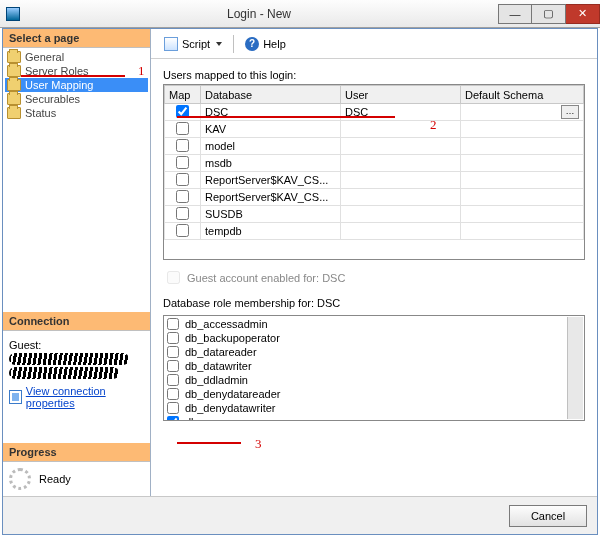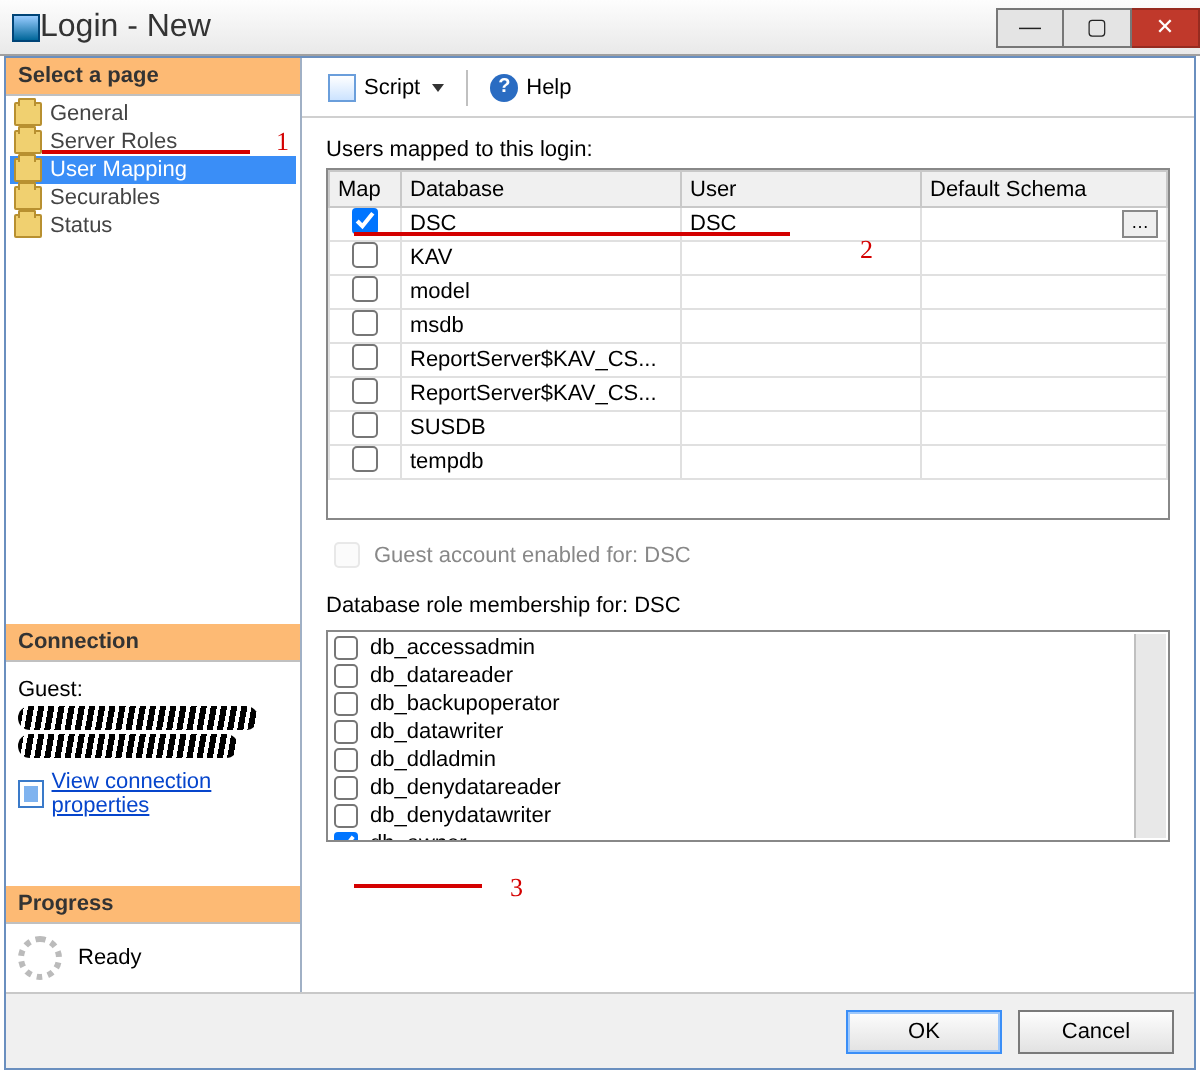--- a/index.html
+++ b/index.html
@@ -2,21 +2,21 @@
 <html><head>
 <meta charset="utf-8">
 <style>
   * { box-sizing: border-box; font-family: "Segoe UI", Tahoma, sans-serif; font-size: 11px; }
   html, body { margin:0; padding:0; }
   body { background:#fff; width:600px; height:537px; overflow:hidden; position:relative; }
 
   
   .titlebar { position:relative; height:28px; background:linear-gradient(#fdfdfd,#e9e9e9); border-bottom:1px solid #a0a0a0; display:flex; align-items:center; }
   .titlebar .sys-icon { width:14px; height:14px; margin-left:6px; background:linear-gradient(#9cf,#069); border:1px solid #047; }
-  .titlebar .title { flex:1; text-align:left; color:#333; font-size:16px; }
+  .titlebar .title { flex:1; text-align:center; color:#333; font-size:12px; }
   .titlebar .controls { display:flex; }
   .titlebar .controls .btn { width:34px; height:20px; margin-top:0; border:1px solid #777; background:#e4e4e4; display:flex; align-items:center; justify-content:center; font-size:11px; color:#222; }
   .titlebar .controls .btn.close { background:#c0392b; color:#fff; border-color:#962b20; }
   .titlebar .controls .btn + .btn { border-left:none; }
 
   .body-wrap { position:absolute; top:28px; left:2px; right:2px; bottom:2px; display:flex; flex-direction:column; border:1px solid #6a8fbf; }
   .main-row { flex:1; display:flex; min-height:0; }
 
   
   .left-panel { width:148px; border-right:1px solid #a0b0c5; display:flex; flex-direction:column; background:#fff; }
@@ -234,25 +234,25 @@
 
         <div class="label-row" style="margin-top:10px;">Database role membership for: DSC</div>
         <div class="roles-wrap">
           <div id="roles-body" style="float:left; width:calc(100% - 16px);">
               <div class="role-item">
                 <input type="checkbox" style="">
                 <span>db_accessadmin</span>
               </div>
               <div class="role-item">
                 <input type="checkbox" style="">
+                <span>db_backupoperator</span>
+              </div>
+              <div class="role-item">
+                <input type="checkbox" style="">
                 <span>db_datareader</span>
-              </div>
-              <div class="role-item">
-                <input type="checkbox" style="">
-                <span>db_backupoperator</span>
               </div>
               <div class="role-item">
                 <input type="checkbox" style="">
                 <span>db_datawriter</span>
               </div>
               <div class="role-item">
                 <input type="checkbox" style="">
                 <span>db_ddladmin</span>
               </div>
               <div class="role-item">
@@ -272,21 +272,20 @@
                 <span>db_securityadmin</span>
               </div>
             </div>
           <div class="roles-scrollbar"></div>
         </div>
       </div>
     </div>
   </div>
 
   <div class="footer">
-    <button class="default">OK</button>
     <button>Cancel</button>
   </div>
 </div>
 
 <div class="anno underline-red" style="left:21px; top:75px; width:104px;"></div>
 <div class="anno anno-num" style="left:138px; top:63px;">1</div>
 <div class="anno underline-red" style="left:177px; top:116px; width:218px;"></div>
 <div class="anno anno-num" style="left:430px; top:117px;">2</div>
 <div class="anno underline-red" style="left:177px; top:442px; width:64px;"></div>
 <div class="anno anno-num" style="left:255px; top:436px;">3</div>

